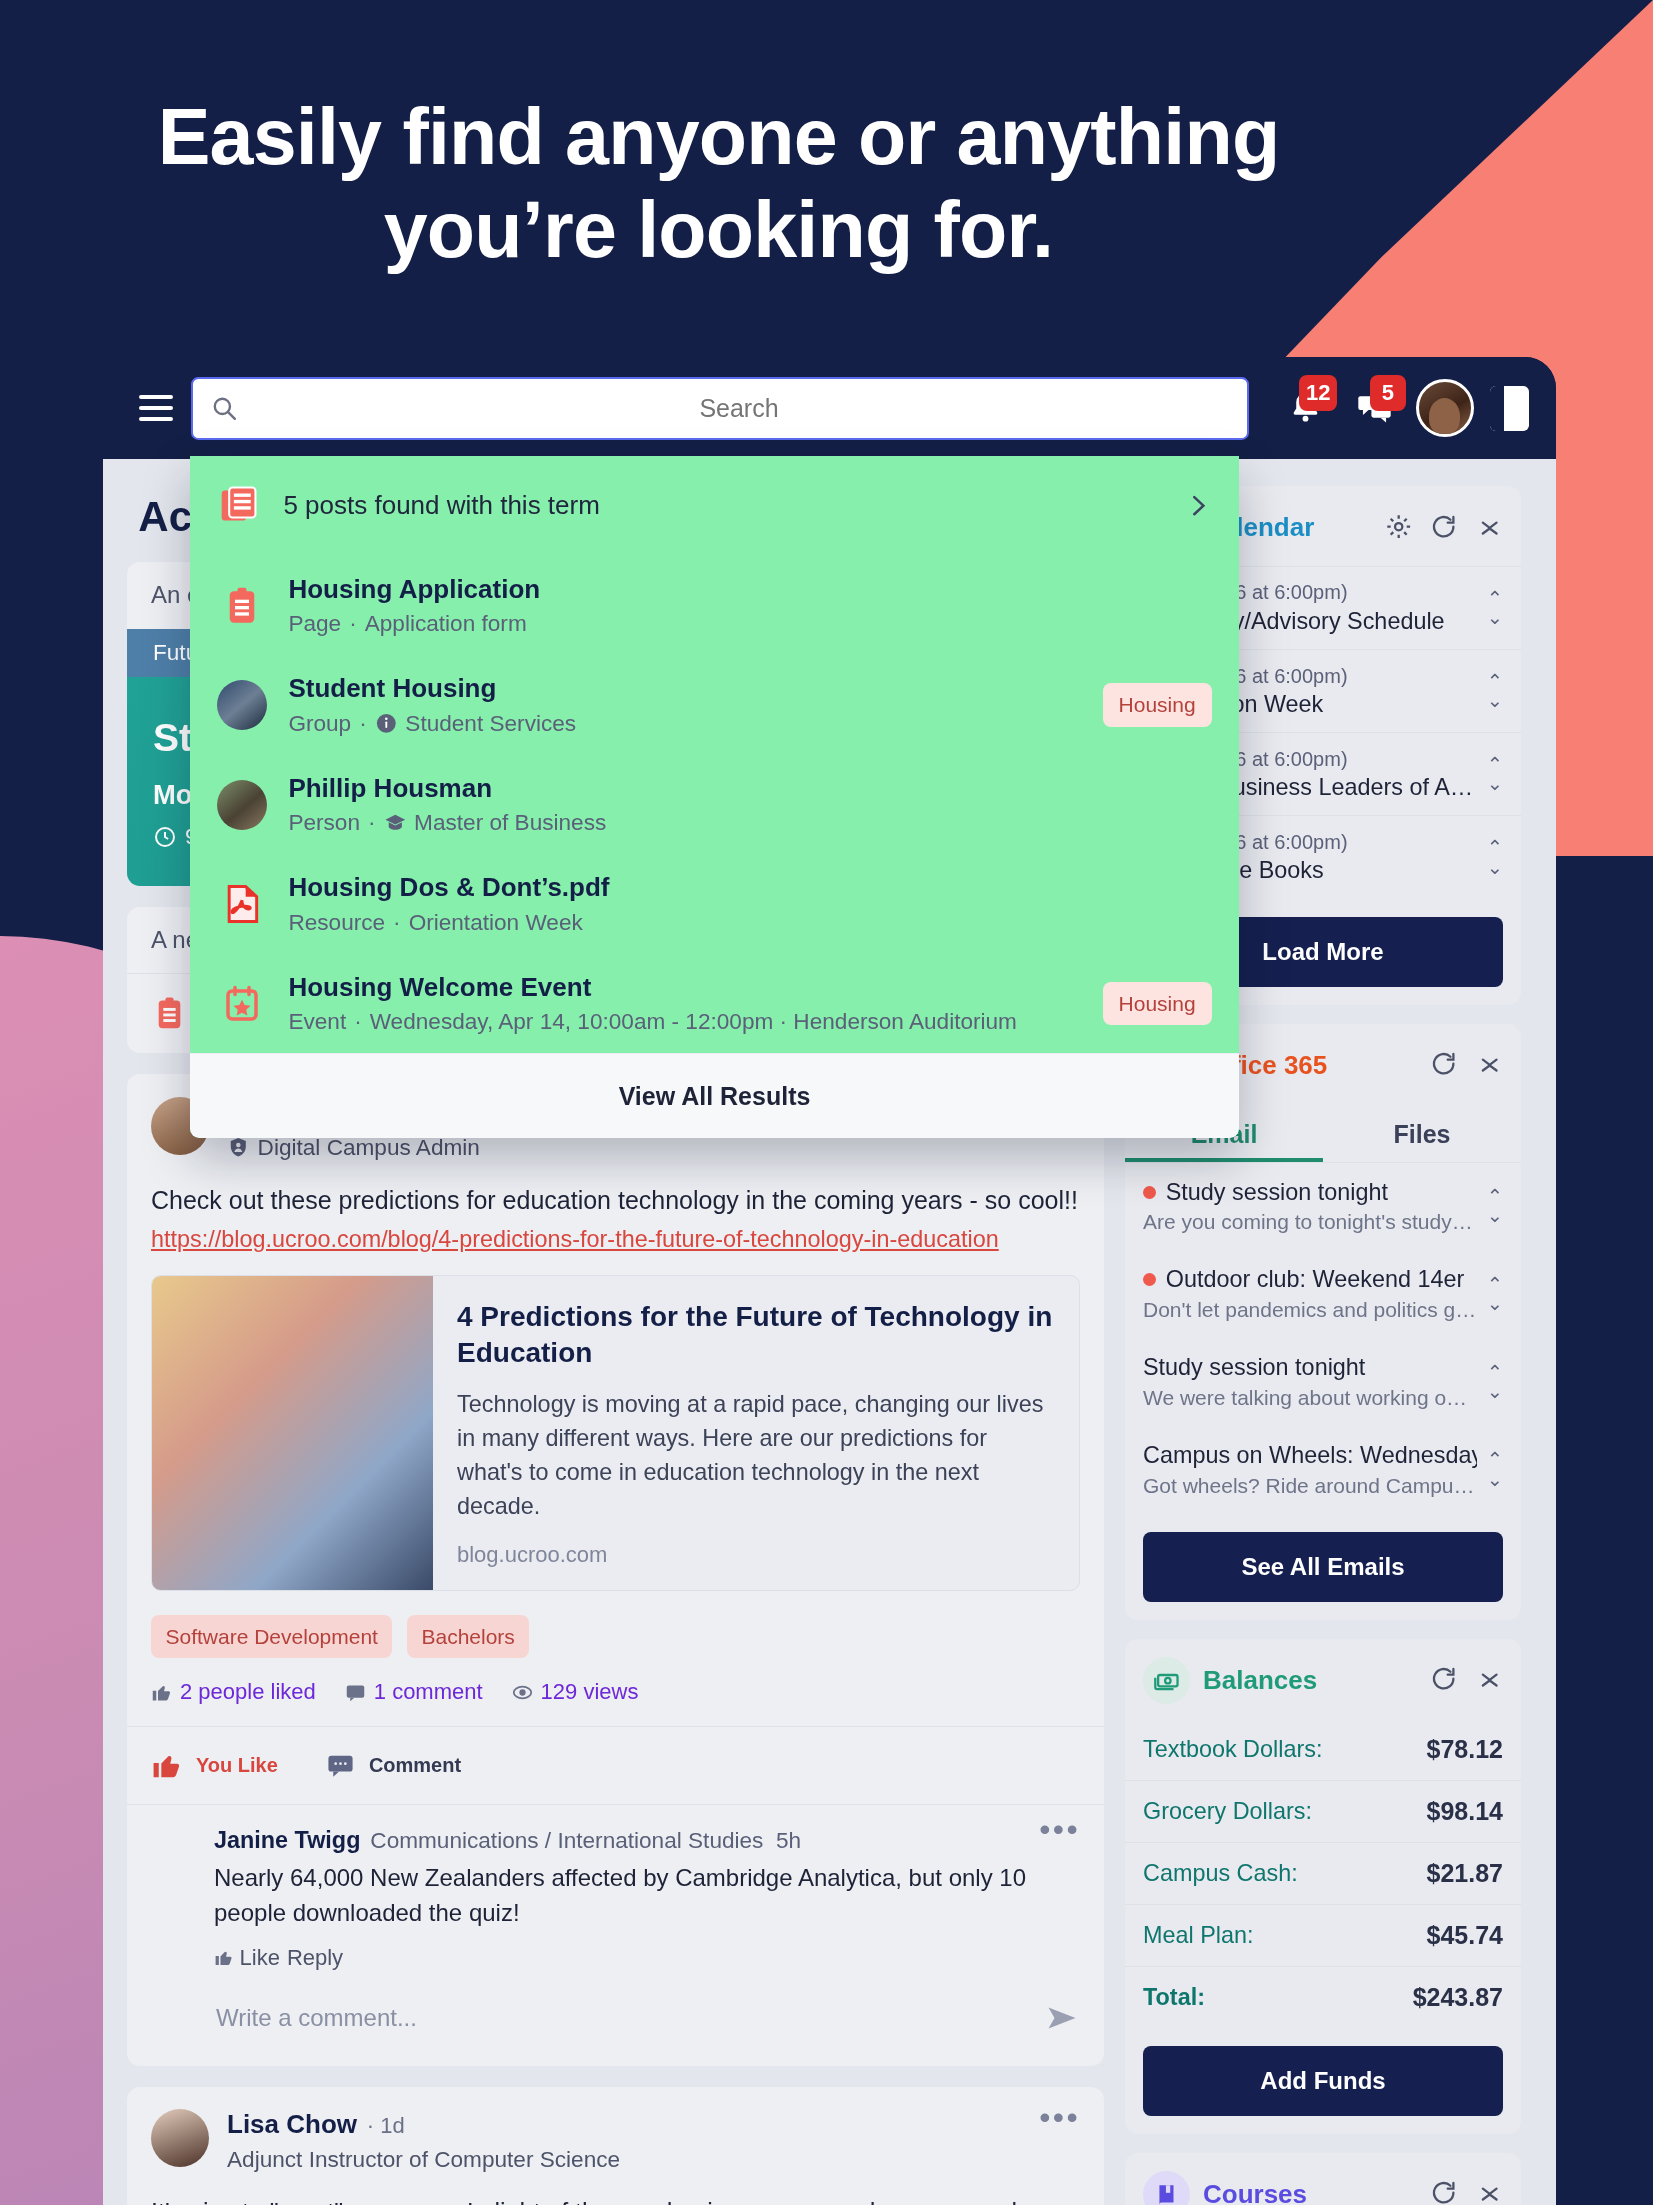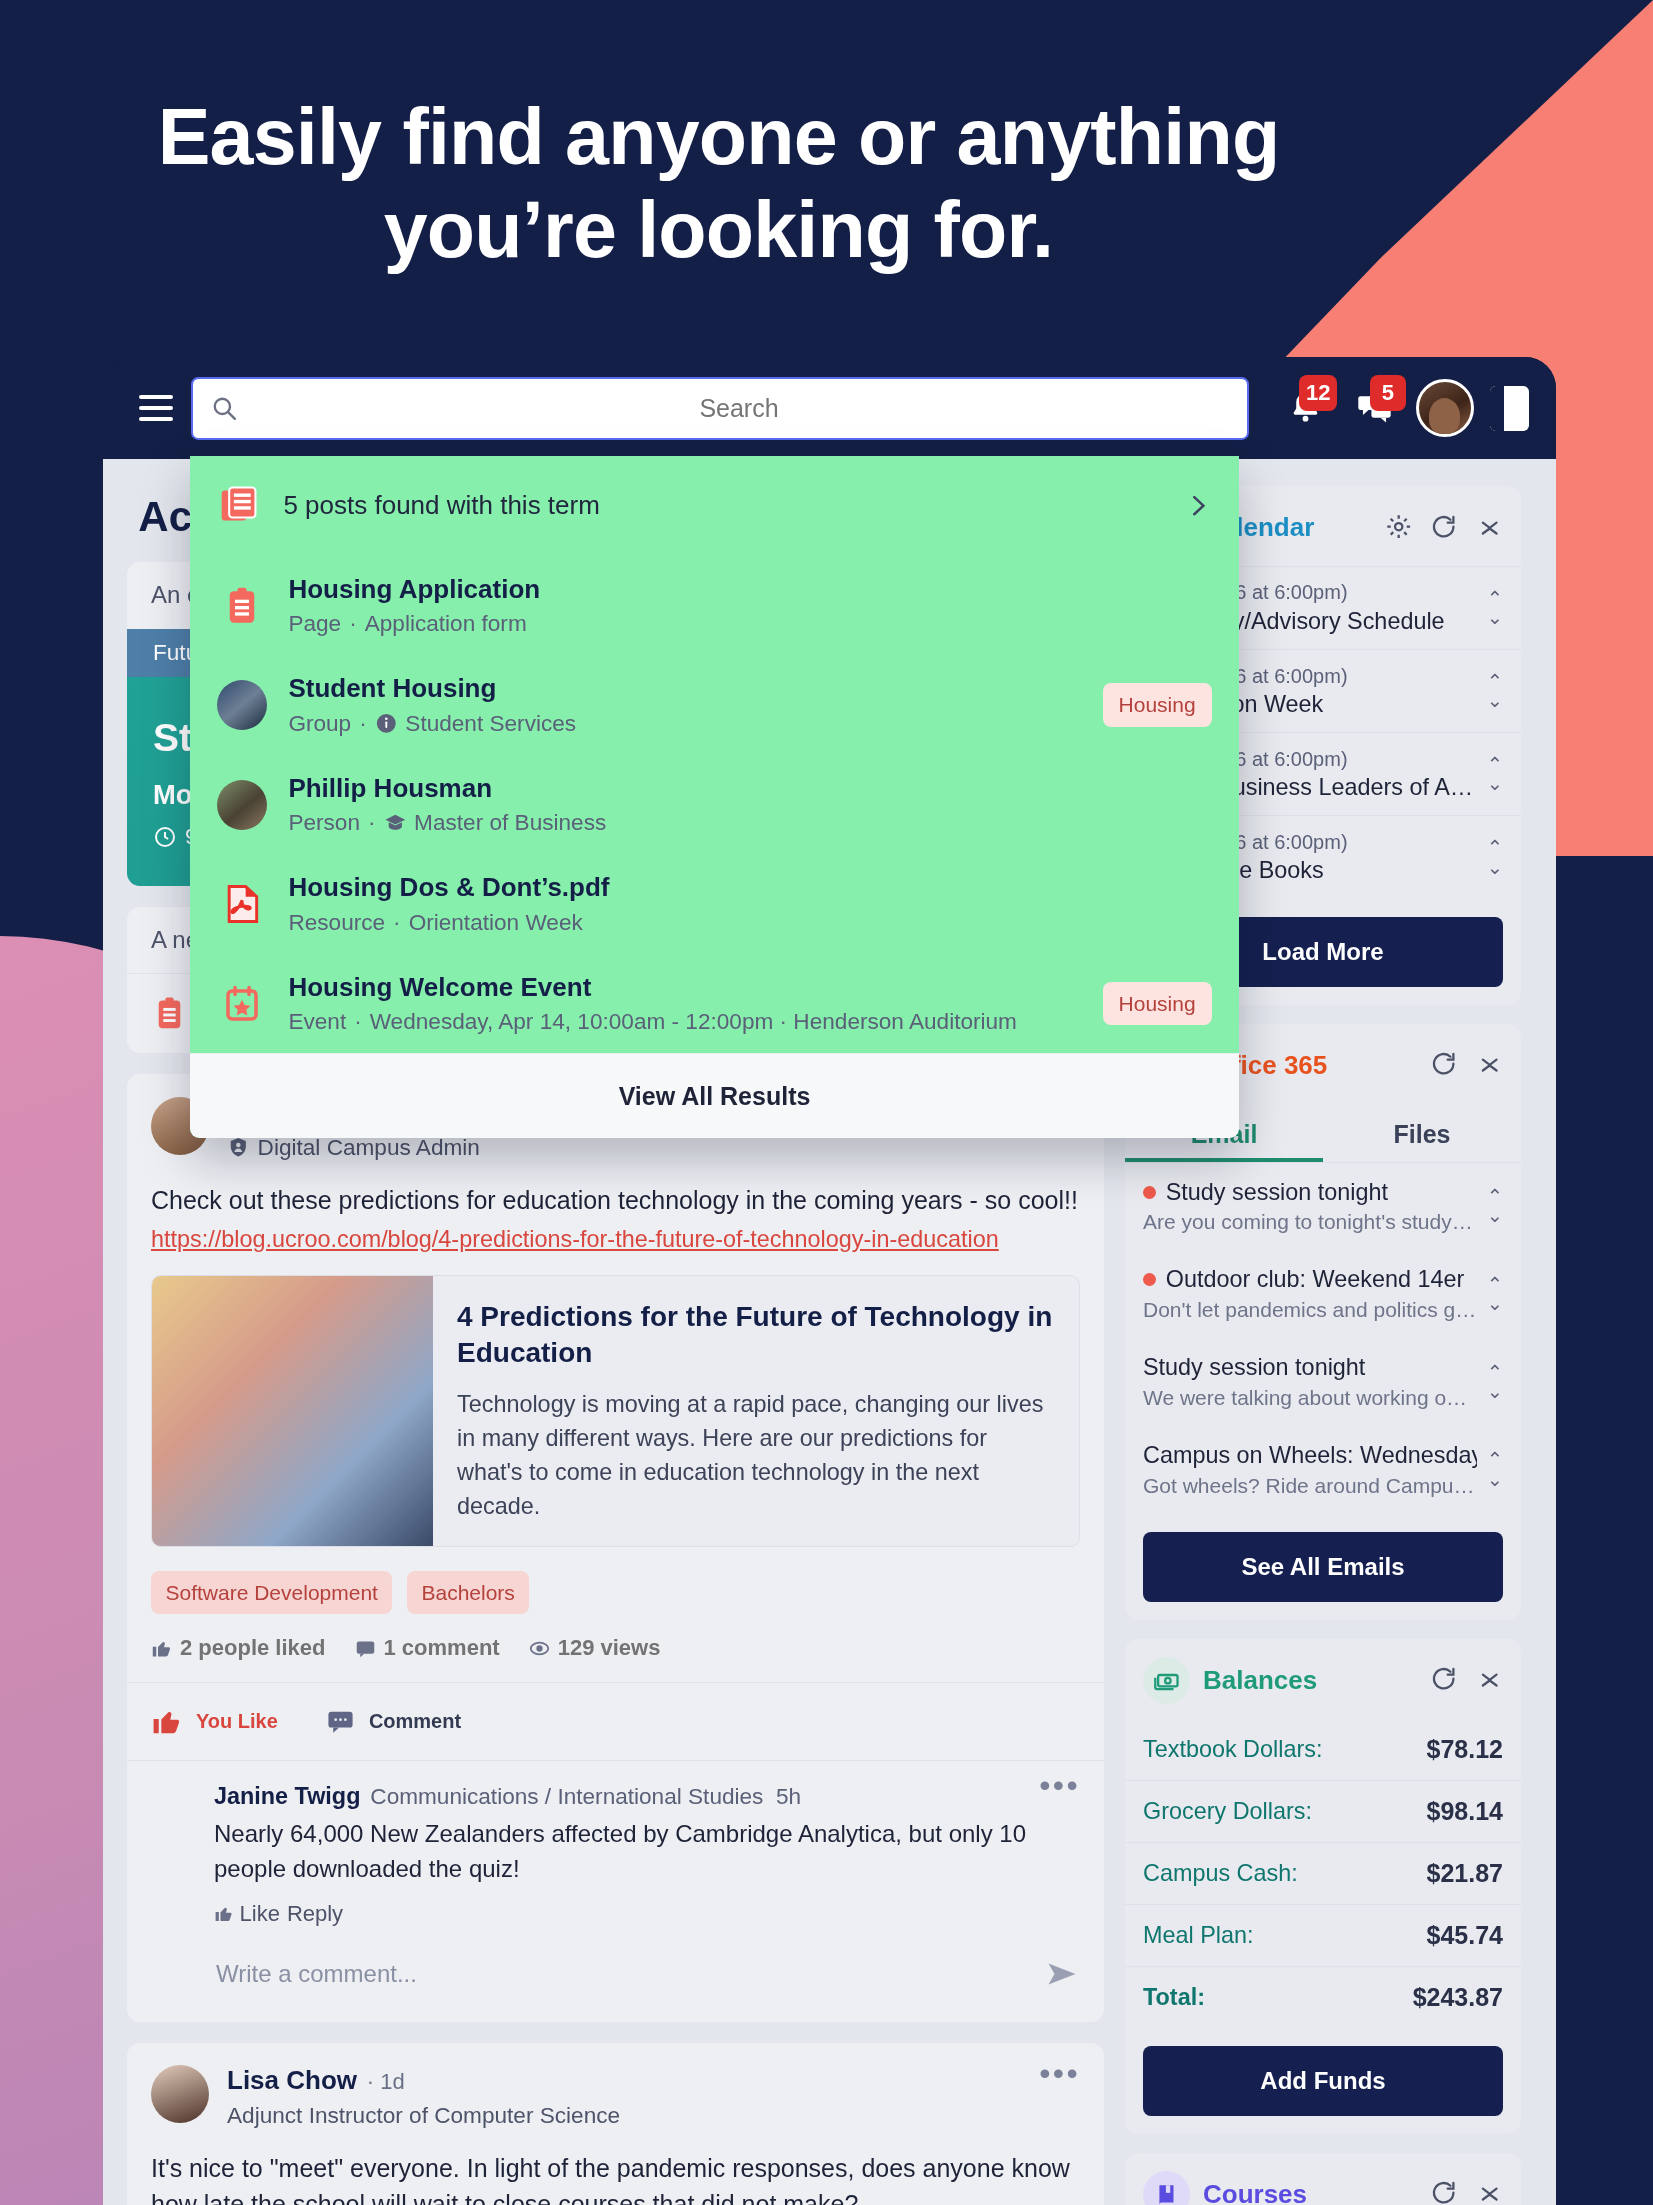--- a/index.html
+++ b/index.html
@@ -117,21 +117,21 @@
 
   .linkcard{margin:22.6px 24px 0 24px;display:flex;background:#eaecf1;border:0.8px solid #dcdfe7;border-radius:9.7px;overflow:hidden;}
   .linkcard .thumb{width:281px;flex:0 0 281px;background:linear-gradient(135deg,#e8c98c 0%,#d59b8a 35%,#8fa7c8 70%,#3a4a68 100%);}
   .linkcard .lc-body{padding:22.6px 24px;}
   .lc-title{font-size:28px;font-weight:700;color:#141f47;line-height:1.3;}
   .lc-desc{font-size:23.4px;color:#3c4257;line-height:1.45;margin-top:16px;}
   .lc-dom{font-size:22px;color:#80869a;margin-top:18px;}
 
   .tags{display:flex;gap:14.5px;padding:24px 24px 0 24px;}
   .tag{background:#f7d5d2;color:#b5413c;font-size:21px;padding:9.7px 14.5px;border-radius:8px;}
-  .stats{display:flex;gap:29px;padding:21px 24px 21px 24px;font-size:22px;color:#737373;align-items:flex-end;font-weight:bold;}
+  .stats{display:flex;gap:29px;padding:21px 24px 21px 24px;font-size:22px;color:#6d28d9;align-items:flex-end;}
   .stats span{display:flex;align-items:center;gap:8px;}
   .actionbar{display:flex;gap:48px;padding:22.6px 24px;border-top:0.8px solid #dfe2e9;border-bottom:0.8px solid #dfe2e9;align-items:center;}
   .act{display:flex;align-items:center;gap:14px;font-size:20px;cursor:pointer;}
   .act.liked{color:#d9463e;font-weight:700;}
   .act.plain{color:#333a52;font-weight:700;}
 
   .comment{display:flex;gap:16px;padding:22.6px 24px 0 24px;position:relative;}
   .cav{width:47px;height:47px;border-radius:50%;flex:0 0 47px;}
   .cname{font-size:23.4px;font-weight:700;color:#141f47;}
   .cmeta{font-size:22.6px;color:#5a6078;font-weight:400;}
@@ -303,20 +303,21 @@
           <div class="dots">•••</div>
         </div>
         <div class="ptext">Check out these predictions for education technology in the coming years - so cool!!</div>
         <a class="plink" href="#">https://blog.ucroo.com/blog/4-predictions-for-the-future-of-technology-in-education</a>
 
         <div class="linkcard">
           <div class="thumb"></div>
           <div class="lc-body">
             <div class="lc-title">4 Predictions for the Future of Technology in Education</div>
             <div class="lc-desc">Technology is moving at a rapid pace, changing our lives in many different ways. Here are our predictions for what's to come in education technology in the next decade.</div>
+            <div class="lc-dom">blog.ucroo.com</div>
           </div>
         </div>
 
         <div class="tags">
           <span class="tag">Software Development</span>
           <span class="tag">Bachelors</span>
         </div>
 
         <div class="stats">
           <span>

